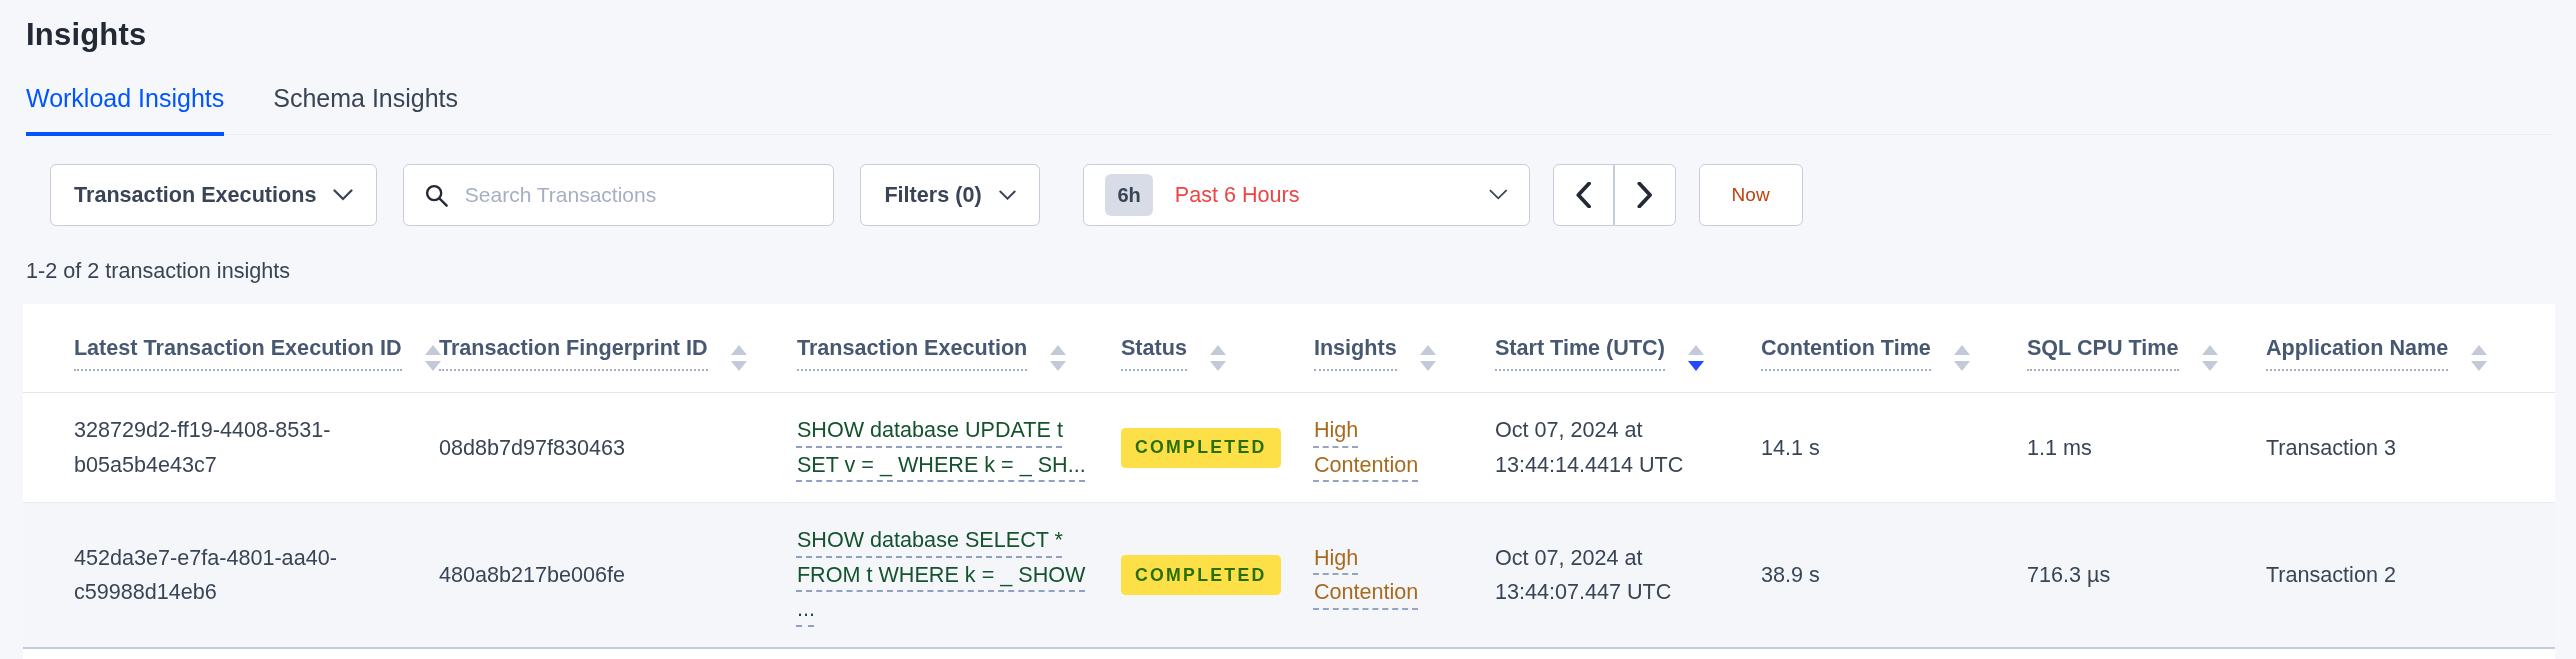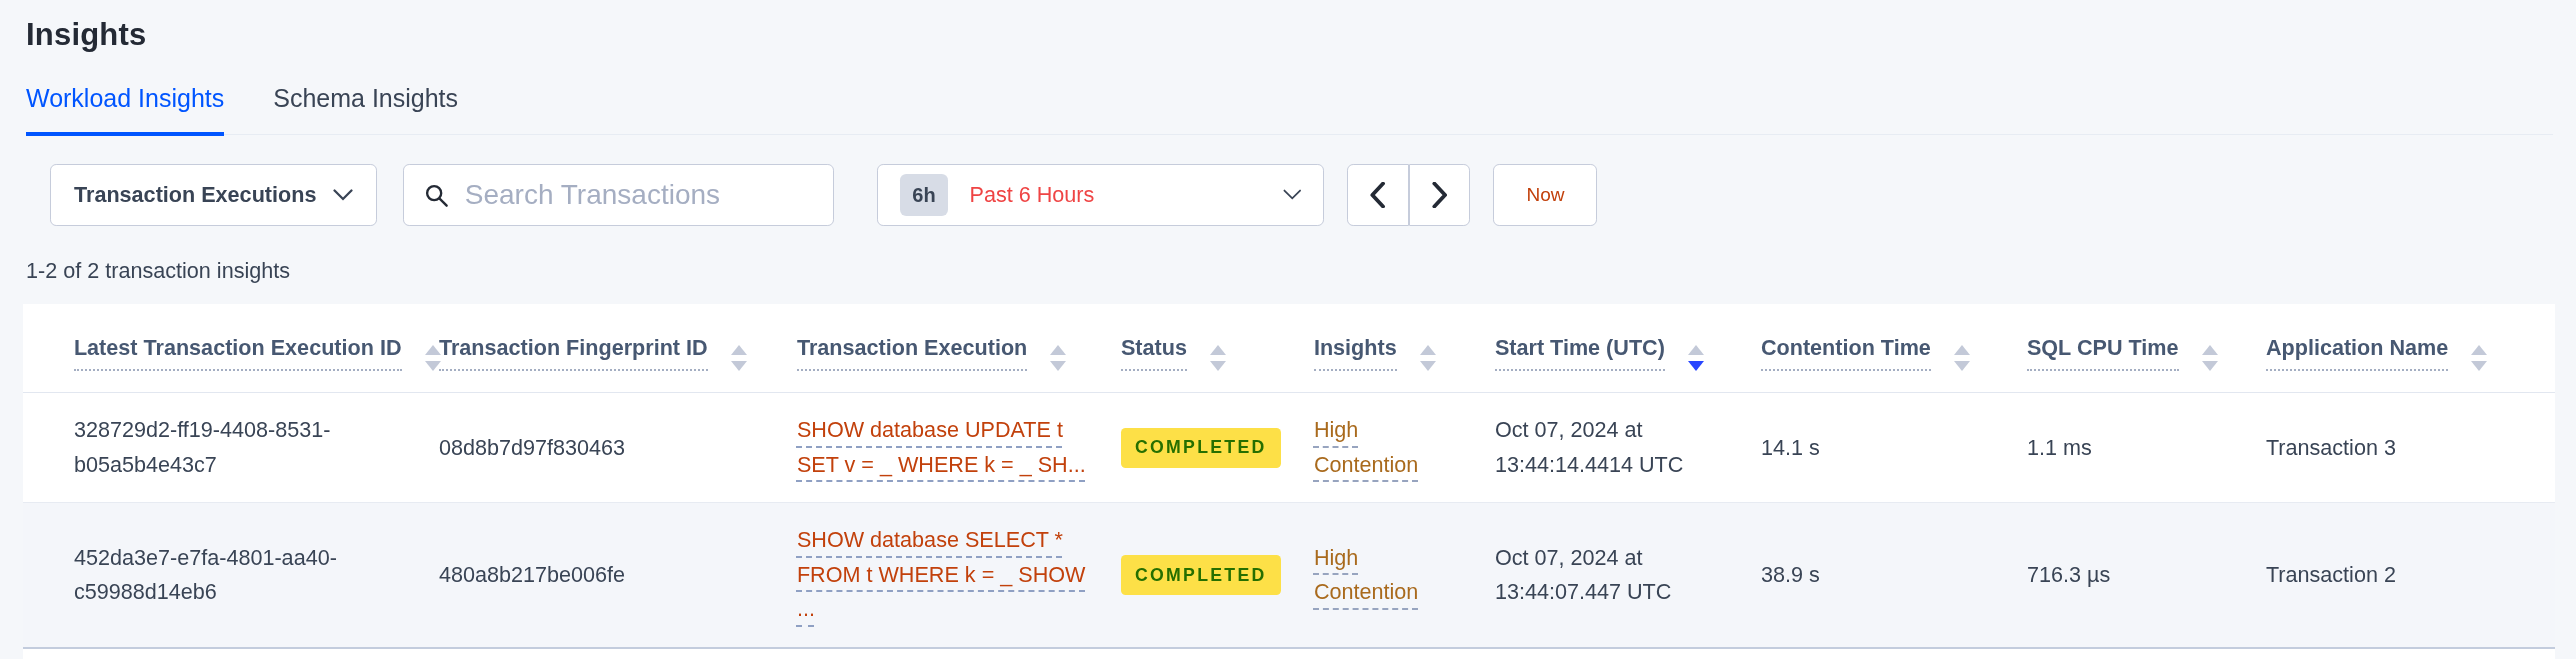--- a/index.html
+++ b/index.html
@@ -20,21 +20,21 @@
   .tab.active { color: #0055ff; border-bottom: 4.6px solid #0055ff; margin-bottom: -1.5px; }
 
   
   .toolbar { display: flex; align-items: center; margin-top: 29px; }
   .btn, .search-box, .time-picker, .nav-group, .now-btn {
     background: #ffffff; border: 1.5px solid #c6ccdb; border-radius: 6.2px; height: 62px;
   }
   .btn { display: flex; align-items: center; gap: 17px; padding: 0 23px;
          font-size: 21.6px; font-weight: 700; color: #394455; cursor: pointer; margin-left: 24px; }
   .search-box { display: flex; align-items: center; gap: 15.4px; width: 431px; padding: 0 20px; margin-left: 26px; }
-  .search-box input { border: none; outline: none; font-size: 28px; width: 100%;
+  .search-box input { border: none; outline: none; font-size: 21px; width: 100%;
          font-family: inherit; color: #a21caf; background: transparent; }
   .search-box input::placeholder { color: #a5aec2; }
   .filters-btn { margin-left: 26px; }
   .time-picker { display: flex; align-items: center; width: 447px; margin-left: 43px; padding: 0 21.6px; cursor: pointer; }
   .time-chip { background: #d7dce6; border-radius: 6.2px; font-size: 20px; font-weight: 700;
          padding: 9.2px 12.3px; color: #394455; }
   .time-label { font-size: 21.6px; color: #ef4444; margin-left: 21.6px; }
   .time-picker .chev { margin-left: auto; }
   .nav-group { display: flex; margin-left: 23px; width: 123px; border: none; background: transparent; }
   .nav-btn { width: 62px; height: 62px; background: #fff; border: 1.5px solid #c6ccdb;
@@ -61,21 +61,21 @@
          border-bottom:10.8px solid #c3c9d8; }
   .sort .down { width:0; height:0; border-left:8.5px solid transparent; border-right:8.5px solid transparent;
          border-top:10.8px solid #c3c9d8; }
   .sort.desc .down { border-top-color: #2946ff; }
 
   td { padding: 20px 15.4px 20px 0; font-size: 21.6px; color: #394455; vertical-align: middle;
        line-height: 1.6; }
   tr.row-1 td { border-bottom: 1.5px solid #e7ebf2; }
   tr.row-2 td { background: #f4f6fa; border-bottom: 2.3px solid #c3ccdd; }
   .pre { white-space: pre-line; }
-  .query-link { color: #c2410c; text-decoration: underline dashed #8fa0c3 1.5px;
+  .query-link { color: #14532d; text-decoration: underline dashed #8fa0c3 1.5px;
        text-underline-offset: 8.5px; white-space: pre-line; cursor: pointer; }
   .insight-link { color: #a96a1d; text-decoration: underline dashed #97a4bf 1.5px;
        text-underline-offset: 8.5px; white-space: pre-line; cursor: pointer; }
   .badge-completed { display: inline-block; background: #fde047; color: #266f00;
        font-size: 17.7px; font-weight: 700; letter-spacing: 2.3px; padding: 9.2px 14px;
        border-radius: 4.6px; line-height: 1.2; }
   .mono-ish { color: #394455; }
   svg { display: block; }
 </style>
 </head>
@@ -104,20 +104,28 @@
     <div class="search-box">
       <span>
         <svg width="25" height="25" viewBox="0 0 32 32">
             <circle cx="13" cy="13" r="9" fill="none" stroke="#242a35" stroke-width="3"></circle>
             <line x1="20" y1="20" x2="29" y2="29" stroke="#242a35" stroke-width="3" stroke-linecap="round"></line>
           </svg>
       </span>
       <input type="text" placeholder="Search Transactions" style="">
     </div>
 
+    <div class="btn filters-btn">
+      <span>Filters (0)</span>
+      <span class="chev">
+        <svg width="17" height="10.8" viewBox="0 0 26 16">
+            <path d="M2 2 L13 13 L24 2" fill="none" stroke="#394455" stroke-width="3" stroke-linecap="round"></path>
+          </svg>
+      </span>
+    </div>
 
     <div class="time-picker">
       <span class="time-chip">6h</span>
       <span class="time-label">Past 6 Hours</span>
       <span class="chev">
         <svg width="18.5" height="11.6" viewBox="0 0 26 16">
             <path d="M2 2 L13 13 L24 2" fill="none" stroke="#394455" stroke-width="2.5" stroke-linecap="round"></path>
           </svg>
       </span>
     </div>

